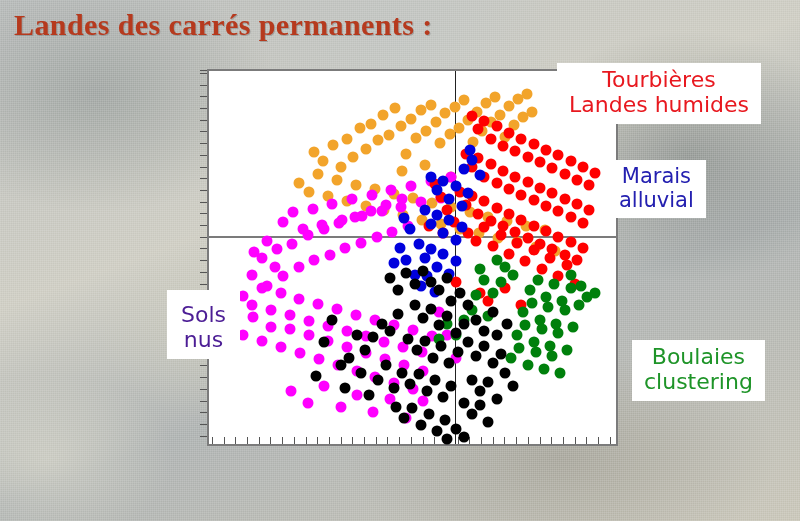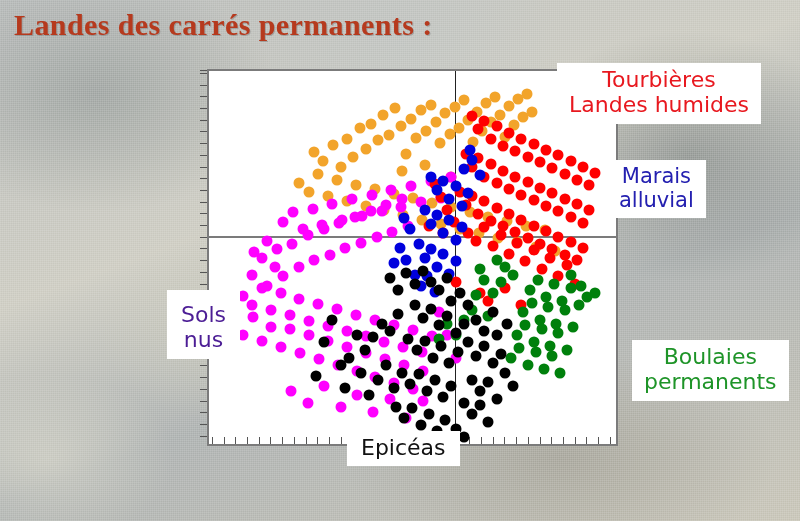--- a/index.html
+++ b/index.html
@@ -595,19 +595,18 @@
         <div class="pt" style="left: 135.63px; top: 316.68px; background: rgb(0, 0, 0);"></div>
       </div>
   </div>
   <div class="ticks" id="ticks-left" style="position:absolute;left:200px;top:69px;width:7px;height:377px;z-index:3;"></div>
 
   <div class="lbl" id="lbl-tourbieres">Tourbières
 Landes humides</div>
   <div class="lbl" id="lbl-marais">Marais
 alluvial</div>
   <div class="lbl" id="lbl-boulaies">Boulaies
-permanents</div>
+clustering</div>
   <div class="lbl" id="lbl-sols">Sols
 nus</div>
-  <div class="lbl" id="lbl-epiceas">Epicéas</div>
 
 
 </div>
 
 </body></html>

